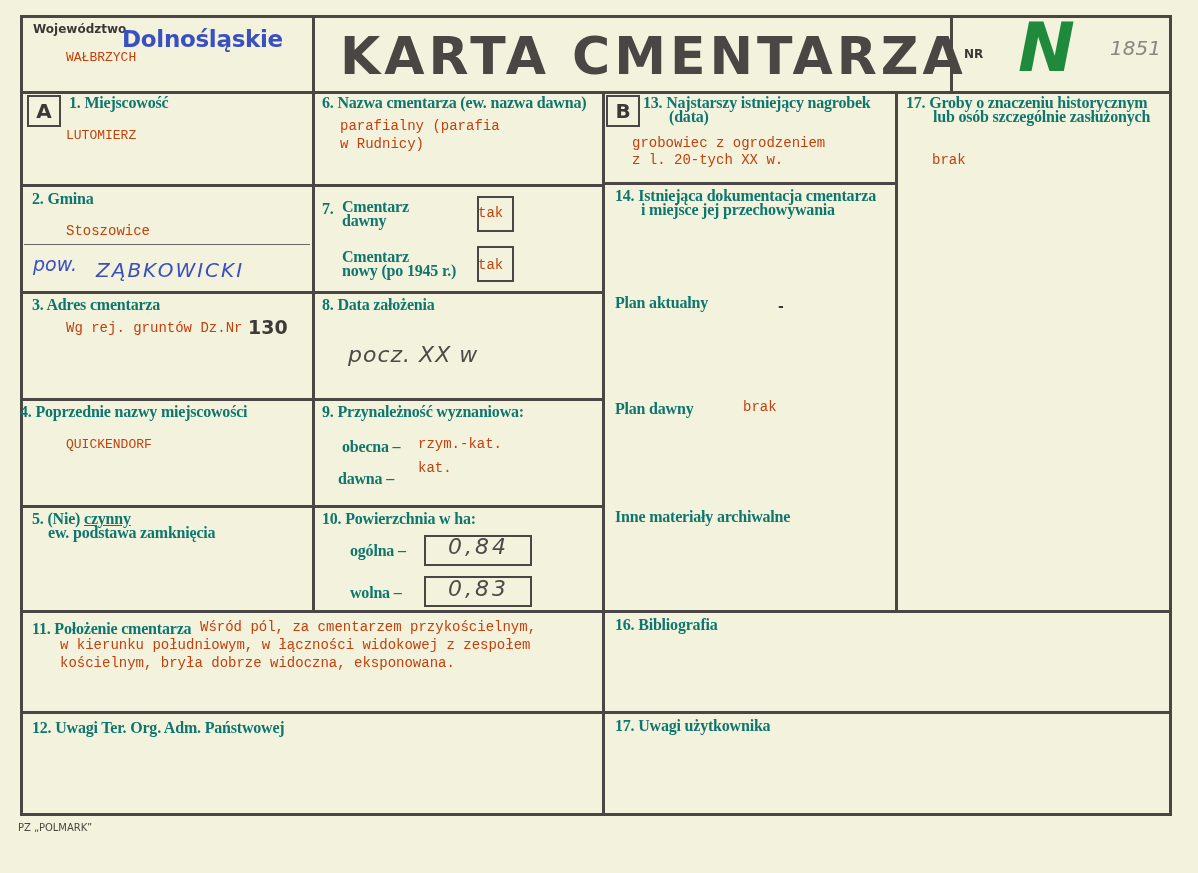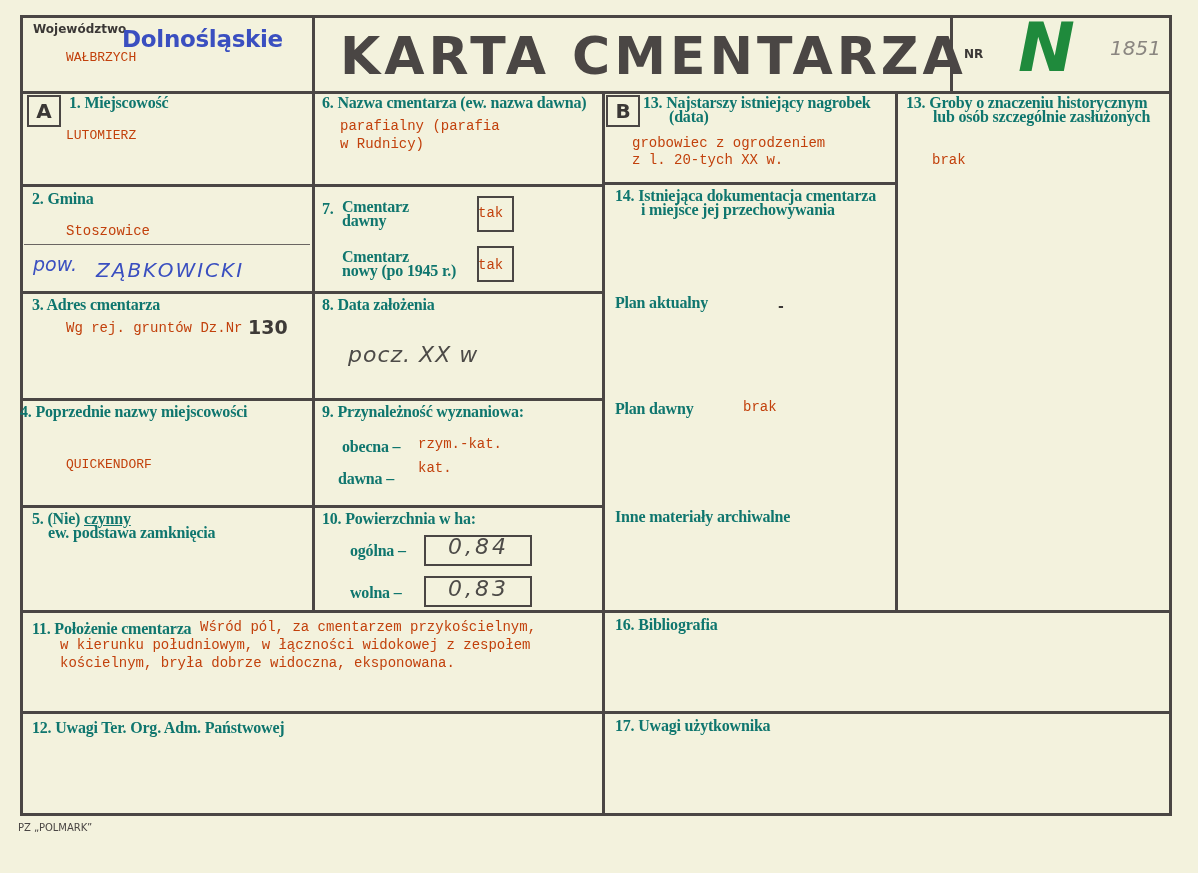--- a/index.html
+++ b/index.html
@@ -64,21 +64,21 @@
 <div class="lbl" style="left:32px;top:192px;">2. Gmina</div>
 <div class="typed" style="left:66px;top:223px;">Stoszowice</div>
 <div class="handblue" style="left:33px;top:253px;font-size:19px;">pow.</div>
 <div class="handblue" style="left:96px;top:258px;font-size:20px;letter-spacing:2px;">ZĄBKOWICKI</div>
 
 <div class="lbl" style="left:32px;top:298px;">3. Adres cmentarza</div>
 <div class="typed" style="left:66px;top:320px;">Wg rej. gruntów Dz.Nr</div>
 <div class="abs" style="left:248px;top:316px;font-size:19px;font-weight:bold;color:#3d3a37;">130</div>
 
 <div class="lbl" style="left:20px;top:405px;">4. Poprzednie nazwy miejscowości</div>
-<div class="typed" style="left:66px;top:436px;font-size:13px;margin-top:20px;">QUICKENDORF</div>
+<div class="typed" style="left:66px;top:436px;font-size:13px;">QUICKENDORF</div>
 
 <div class="lbl" style="left:32px;top:512px;">
   <span>5. (Nie)</span>
   <span style="text-decoration:underline;">czynny</span>
 </div>
 <div class="lbl" style="left:48px;top:526px;">ew. podstawa zamknięcia</div>
 
 <div class="lbl" style="left:322px;top:96px;">6. Nazwa cmentarza (ew. nazwa dawna)</div>
 <div class="typed" style="left:340px;top:118px;">parafialny (parafia</div>
 <div class="typed" style="left:340px;top:136px;">w Rudnicy)</div>
@@ -125,20 +125,20 @@
 <div class="typed" style="left:632px;top:152px;">z l. 20-tych XX w.</div>
 
 <div class="lbl" style="left:615px;top:189px;">14. Istniejąca dokumentacja cmentarza</div>
 <div class="lbl" style="left:641px;top:203px;">i miejsce jej przechowywania</div>
 <div class="lbl" style="left:615px;top:296px;">Plan aktualny</div>
 <div class="abs" style="left:778px;top:298px;font-weight:bold;font-size:14px;color:#3b3836;">-</div>
 <div class="lbl" style="left:615px;top:402px;">Plan dawny</div>
 <div class="typed" style="left:743px;top:399px;">brak</div>
 <div class="lbl" style="left:615px;top:510px;">Inne materiały archiwalne</div>
 
-<div class="lbl" style="left:906px;top:96px;">13. Groby o znaczeniu historycznym</div>
+<div class="lbl" style="left:906px;top:96px;">17. Groby o znaczeniu historycznym</div>
 <div class="lbl" style="left:933px;top:110px;">lub osób szczególnie zasłużonych</div>
 <div class="typed" style="left:932px;top:152px;">brak</div>
 
 <div class="lbl" style="left:615px;top:618px;">16. Bibliografia</div>
 <div class="lbl" style="left:615px;top:719px;">17. Uwagi użytkownika</div>
 
 <div class="abs" style="left:18px;top:822px;font-size:10px;color:#4a4644;">PZ „POLMARK”</div>
 
 </body></html>

